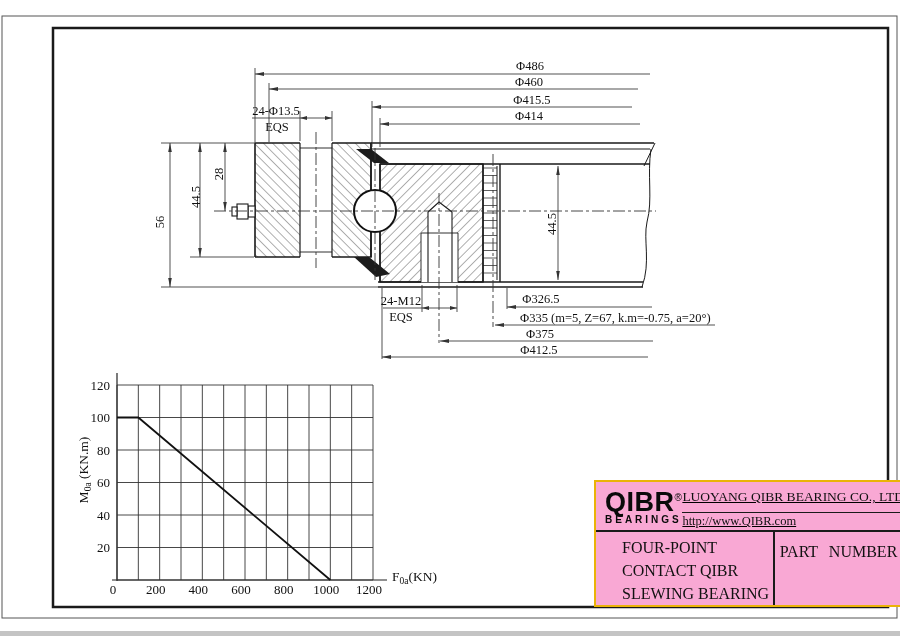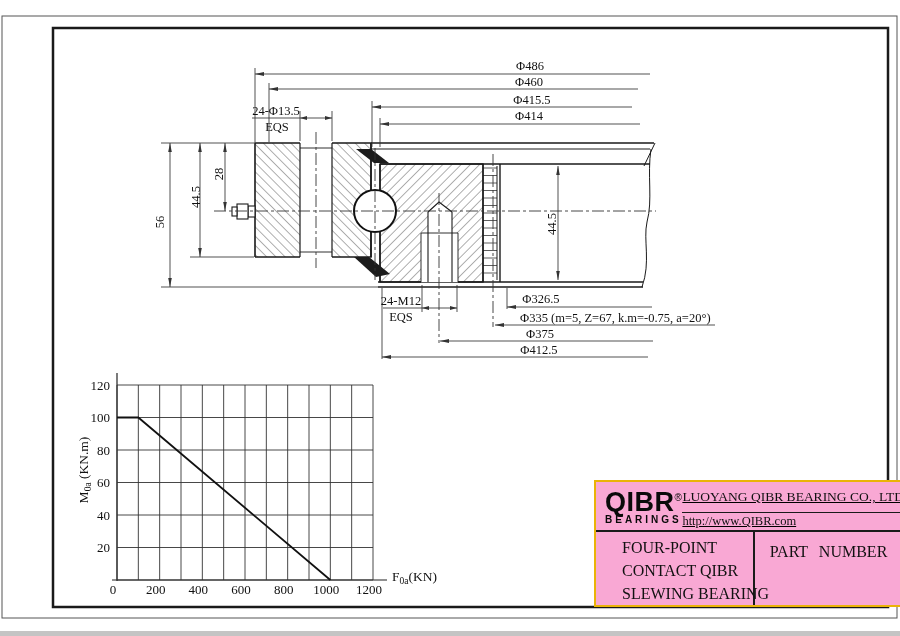--- a/index.html
+++ b/index.html
@@ -13,21 +13,21 @@
   #tb-logo{width:112px;padding-left:9px;padding-top:3px;box-sizing:border-box;
            font-family:"Liberation Sans", sans-serif;color:#0a0a0a;}
   #tb-logo .logo-main{font-size:27px;font-weight:900;letter-spacing:.5px;line-height:26px;}
   #tb-logo .logo-reg{font-size:10px;vertical-align:super;font-weight:400;}
   #tb-logo .logo-sub{font-size:10px;font-weight:700;letter-spacing:3px;line-height:10px;}
   #tb-company{flex:1;display:flex;flex-direction:column;box-sizing:border-box;text-decoration:underline;}
   #tb-company .company{line-height:30px;text-align:center;font-size:13.5px;color:#111;
       border-bottom:1.5px solid #1a1a1a;white-space:nowrap;}
   #tb-company .website{line-height:16px;text-align:left;font-size:12.5px;color:#111;}
   #tb-bottom{display:flex;height:73px;}
-  #tb-name{width:159px;border-right:2px solid #1a1a1a;box-sizing:border-box;
+  #tb-name{width:179px;border-right:2px solid #1a1a1a;box-sizing:border-box;
            padding:4px 0 0 26px;font-size:16px;line-height:23px;color:#111;white-space:nowrap;}
   #tb-part{flex:1;text-align:center;padding-top:7px;font-size:16px;color:#111;}
   #tb-part .pn-label{line-height:26px;word-spacing:7px;}
   #tb-part .pn-value{line-height:30px;}
   svg text{fill:#111;}
 </style>
 </head>
 <body>
 
 <div id="stage">

